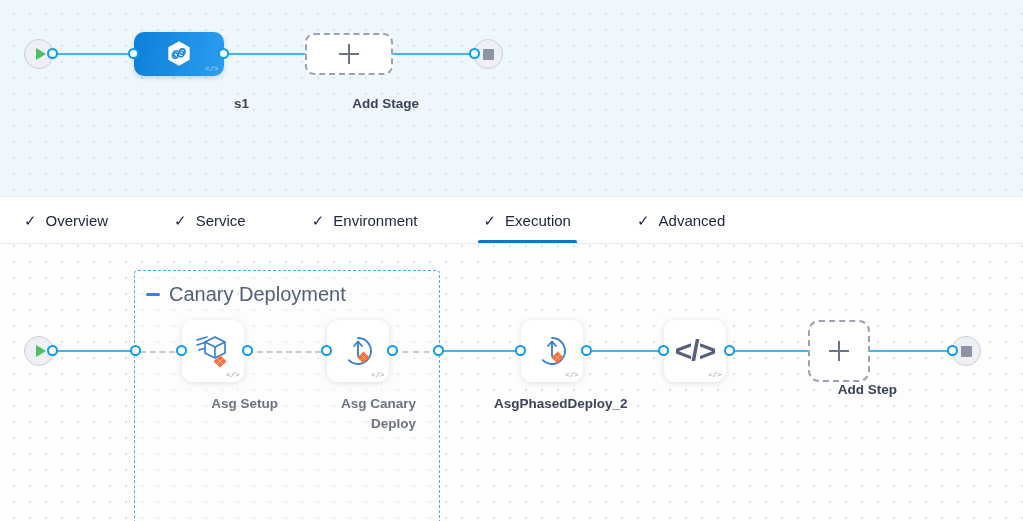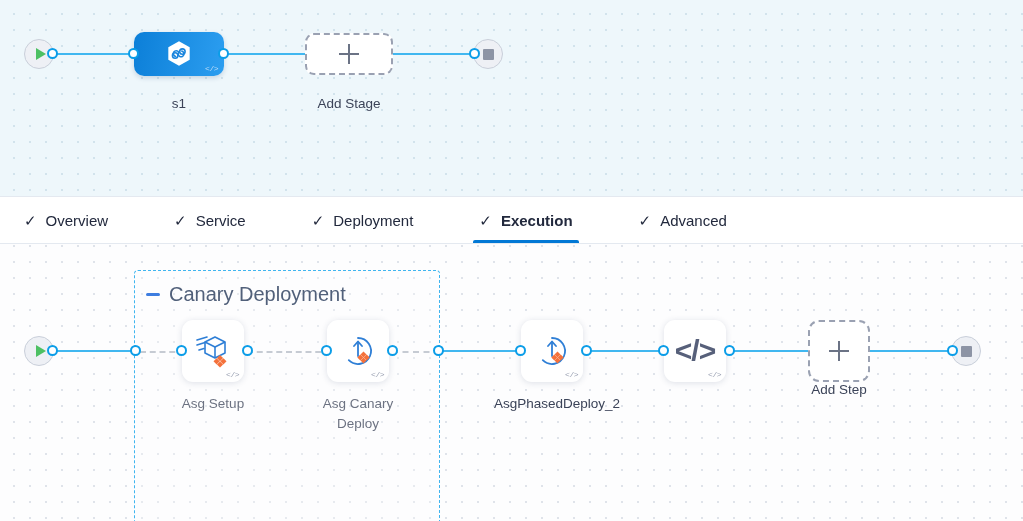--- a/index.html
+++ b/index.html
@@ -52,21 +52,21 @@
     cursor: pointer;
     font-size: 15px;
     color: #22293d;
   }
   .tab .tick {
     font-size: 15px;
     line-height: 1;
     color: #22293d;
     font-weight: 400;
   }
-  .tab.active .tab-label { font-weight: bold; }
+  .tab.active .tab-label { font-weight: normal; }
   .tab.active::after {
     content: "";
     position: absolute;
     left: -4px; right: -4px; bottom: 0;
     height: 3px;
     background: #0278d5;
     border-radius: 2px 2px 0 0;
   }
 
   
@@ -171,25 +171,26 @@
     content: "";
     position: absolute;
     background: #6b7385;
   }
   .add-box .plus::before { left: 0; top: 9px; width: 20px; height: 2px; }
   .add-box .plus::after { top: 0; left: 9px; height: 20px; width: 2px; }
 
   
   .caption {
     position: absolute;
-    text-align: center;
+    text-align: right;
     font-size: 13.5px;
     color: #3b4358;
     line-height: 1.45;
     pointer-events: none;
+    font-weight: bold;
   }
 
   
   .step-node {
     position: absolute;
     width: 62px; height: 62px;
     border-radius: 11px;
     background: #ffffff;
     box-shadow: 0 1px 6px rgba(40,60,100,0.15);
     display: flex;
@@ -288,21 +289,21 @@
     <div class="tab">
       <span class="tick">✓</span>
       <span class="tab-label">Overview</span>
     </div>
     <div class="tab">
       <span class="tick">✓</span>
       <span class="tab-label">Service</span>
     </div>
     <div class="tab">
       <span class="tick">✓</span>
-      <span class="tab-label">Deployment</span>
+      <span class="tab-label">Environment</span>
     </div>
     <div class="tab active">
       <span class="tick">✓</span>
       <span class="tab-label">Execution</span>
     </div>
     <div class="tab">
       <span class="tick">✓</span>
       <span class="tab-label">Advanced</span>
     </div>
   </div>

